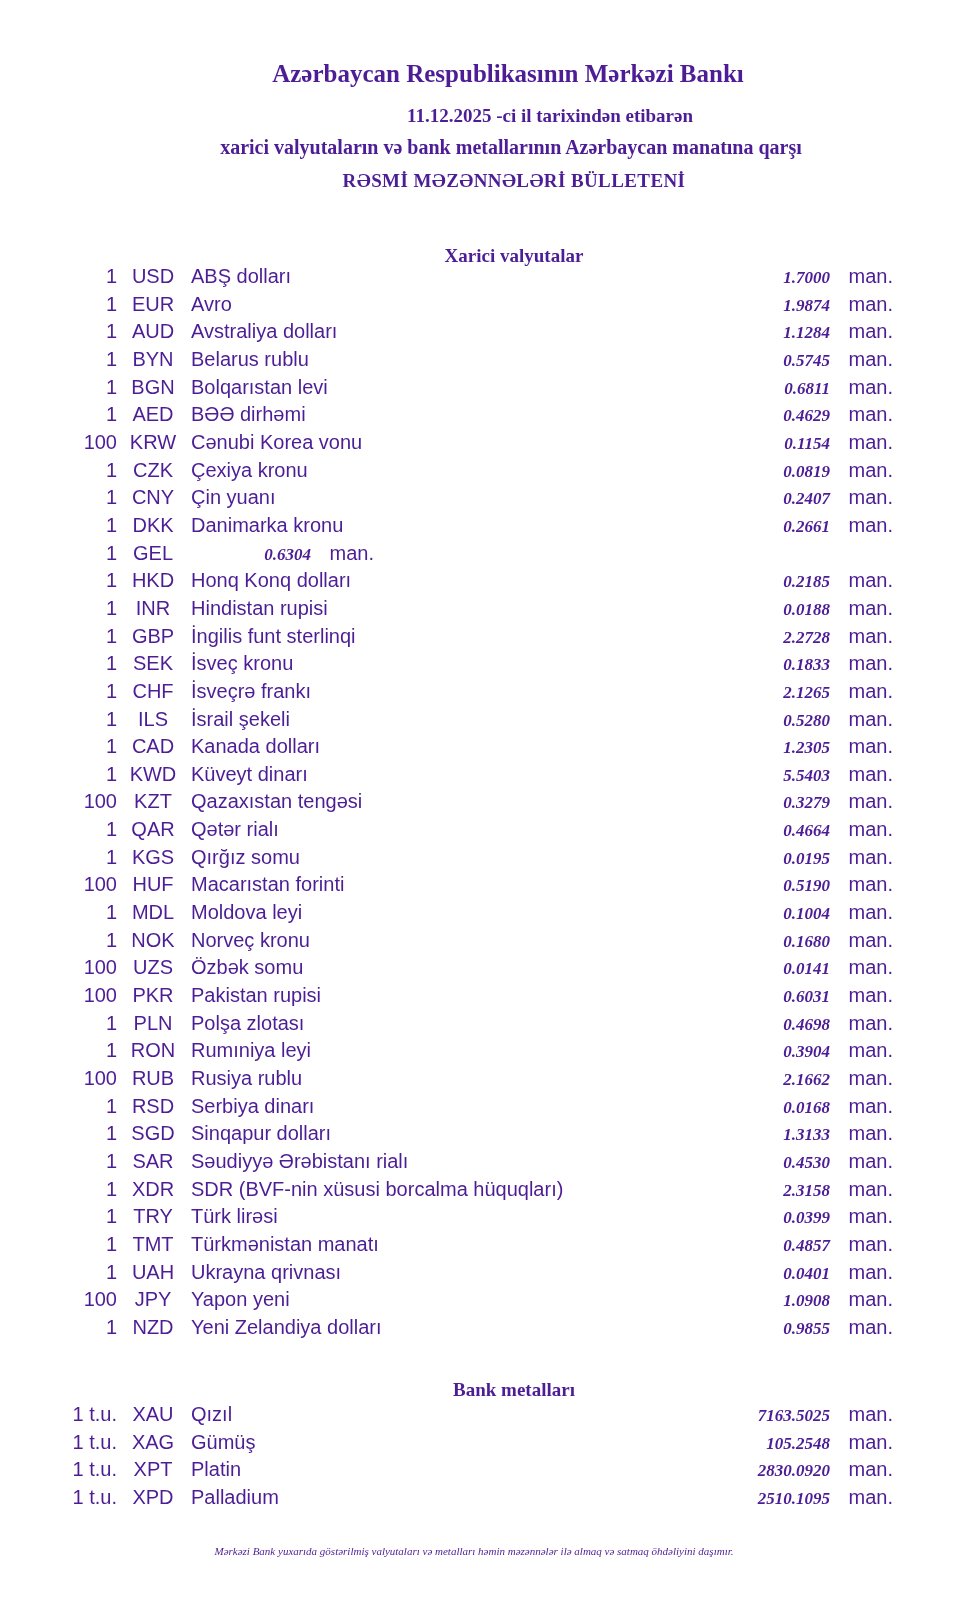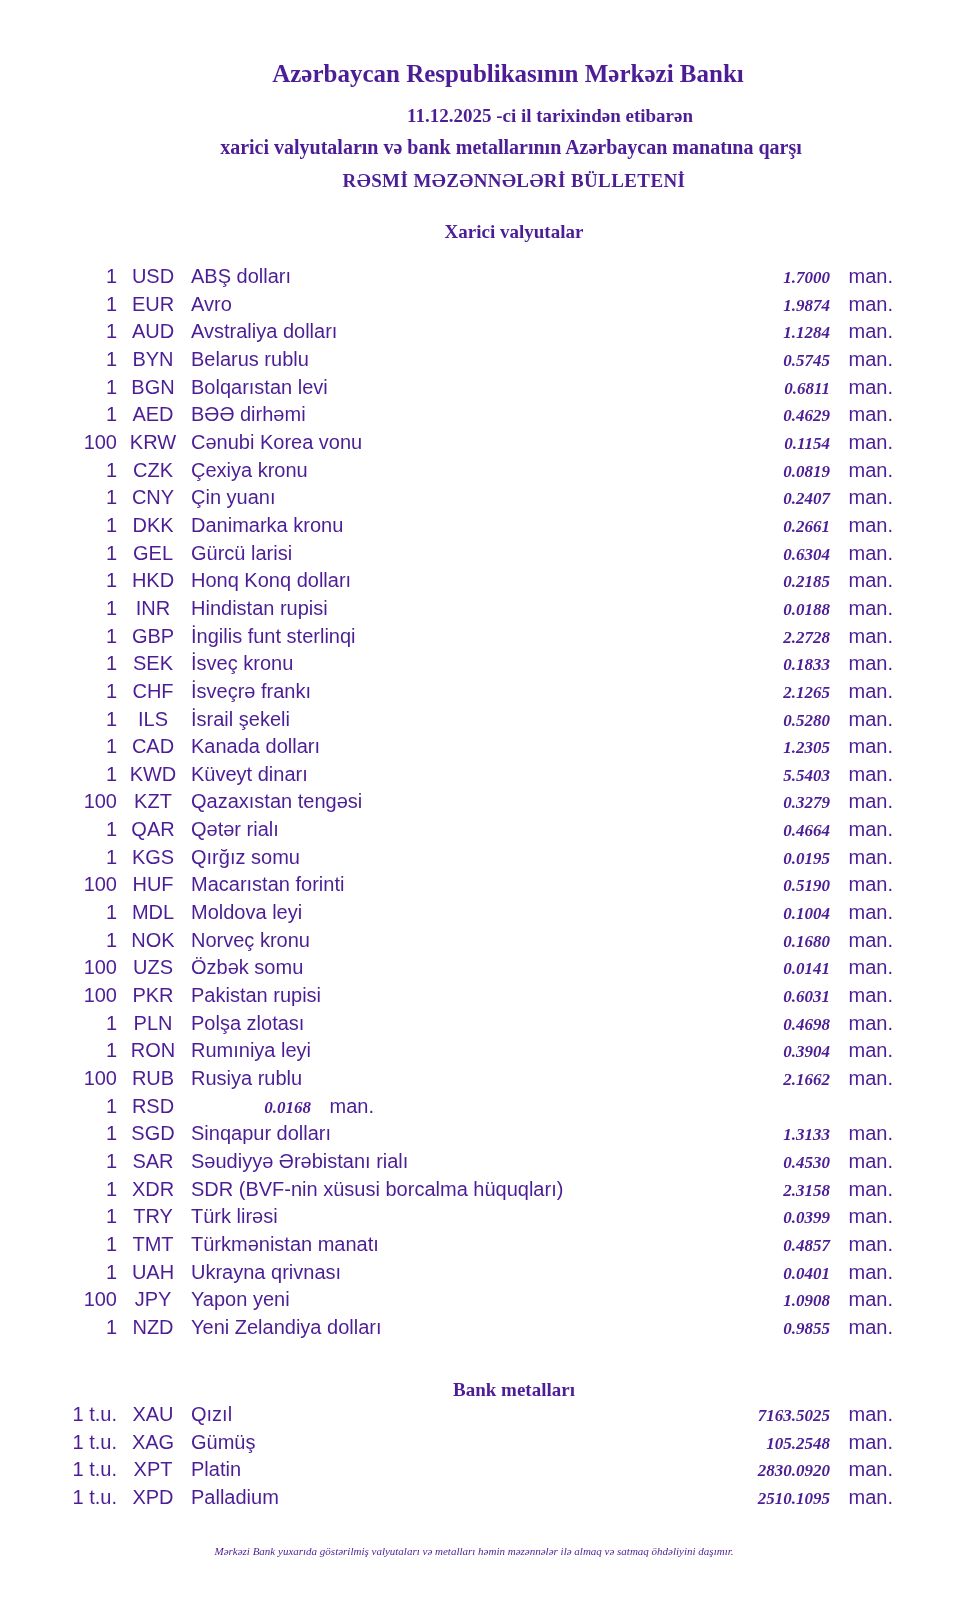--- a/index.html
+++ b/index.html
@@ -6,21 +6,21 @@
   .page{position:relative;width:969px;height:1613px;background:#ffffff;color:#4c1d95;overflow:hidden;}
 
   .hline{position:absolute;right:0;text-align:center;font-family:"Liberation Serif",serif;font-weight:bold;white-space:nowrap;}
   .title{top:59px;left:47px;font-size:25px;line-height:30px;}
   .date-line{top:104px;left:131px;font-size:19px;line-height:23px;}
   .subject-line{top:135px;left:53px;font-size:20px;line-height:24px;}
   .bulletin-title{top:169px;left:59px;font-size:19px;line-height:23px;letter-spacing:0.4px;}
 
   .section-title{position:absolute;left:59px;right:0;text-align:center;
     font-family:"Liberation Serif",serif;font-weight:bold;font-size:19px;line-height:23px;}
-  .currencies-title{top:220px;}
+  .currencies-title{top:244px;}
   .metals-title{top:1378px;}
 
   .table{position:absolute;left:40px;right:76px;}
   .currencies-table{top:265px;}
   .metals-table{top:1403px;}
 
   .row{display:flex;align-items:baseline;height:27.66px;}
   .metals-table .row{height:27.5px;}
   .row span{font-family:"Liberation Sans",sans-serif;font-size:20px;}
   .qty{width:77px;text-align:right;white-space:nowrap;}
@@ -110,21 +110,20 @@
       <div class="row">
     <span class="qty">1</span>
     <span class="code">DKK</span>
     <span class="name">Danimarka kronu</span>
     <span class="rate">0.2661</span>
     <span class="man">man.</span>
   </div>
       <div class="row">
     <span class="qty">1</span>
     <span class="code">GEL</span>
-    <span class="name">Gürcü larisi</span>
     <span class="rate">0.6304</span>
     <span class="man">man.</span>
   </div>
       <div class="row">
     <span class="qty">1</span>
     <span class="code">HKD</span>
     <span class="name">Honq Konq dolları</span>
     <span class="rate">0.2185</span>
     <span class="man">man.</span>
   </div>
@@ -250,20 +249,21 @@
       <div class="row">
     <span class="qty">100</span>
     <span class="code">RUB</span>
     <span class="name">Rusiya rublu</span>
     <span class="rate">2.1662</span>
     <span class="man">man.</span>
   </div>
       <div class="row">
     <span class="qty">1</span>
     <span class="code">RSD</span>
+    <span class="name">Serbiya dinarı</span>
     <span class="rate">0.0168</span>
     <span class="man">man.</span>
   </div>
       <div class="row">
     <span class="qty">1</span>
     <span class="code">SGD</span>
     <span class="name">Sinqapur dolları</span>
     <span class="rate">1.3133</span>
     <span class="man">man.</span>
   </div>

